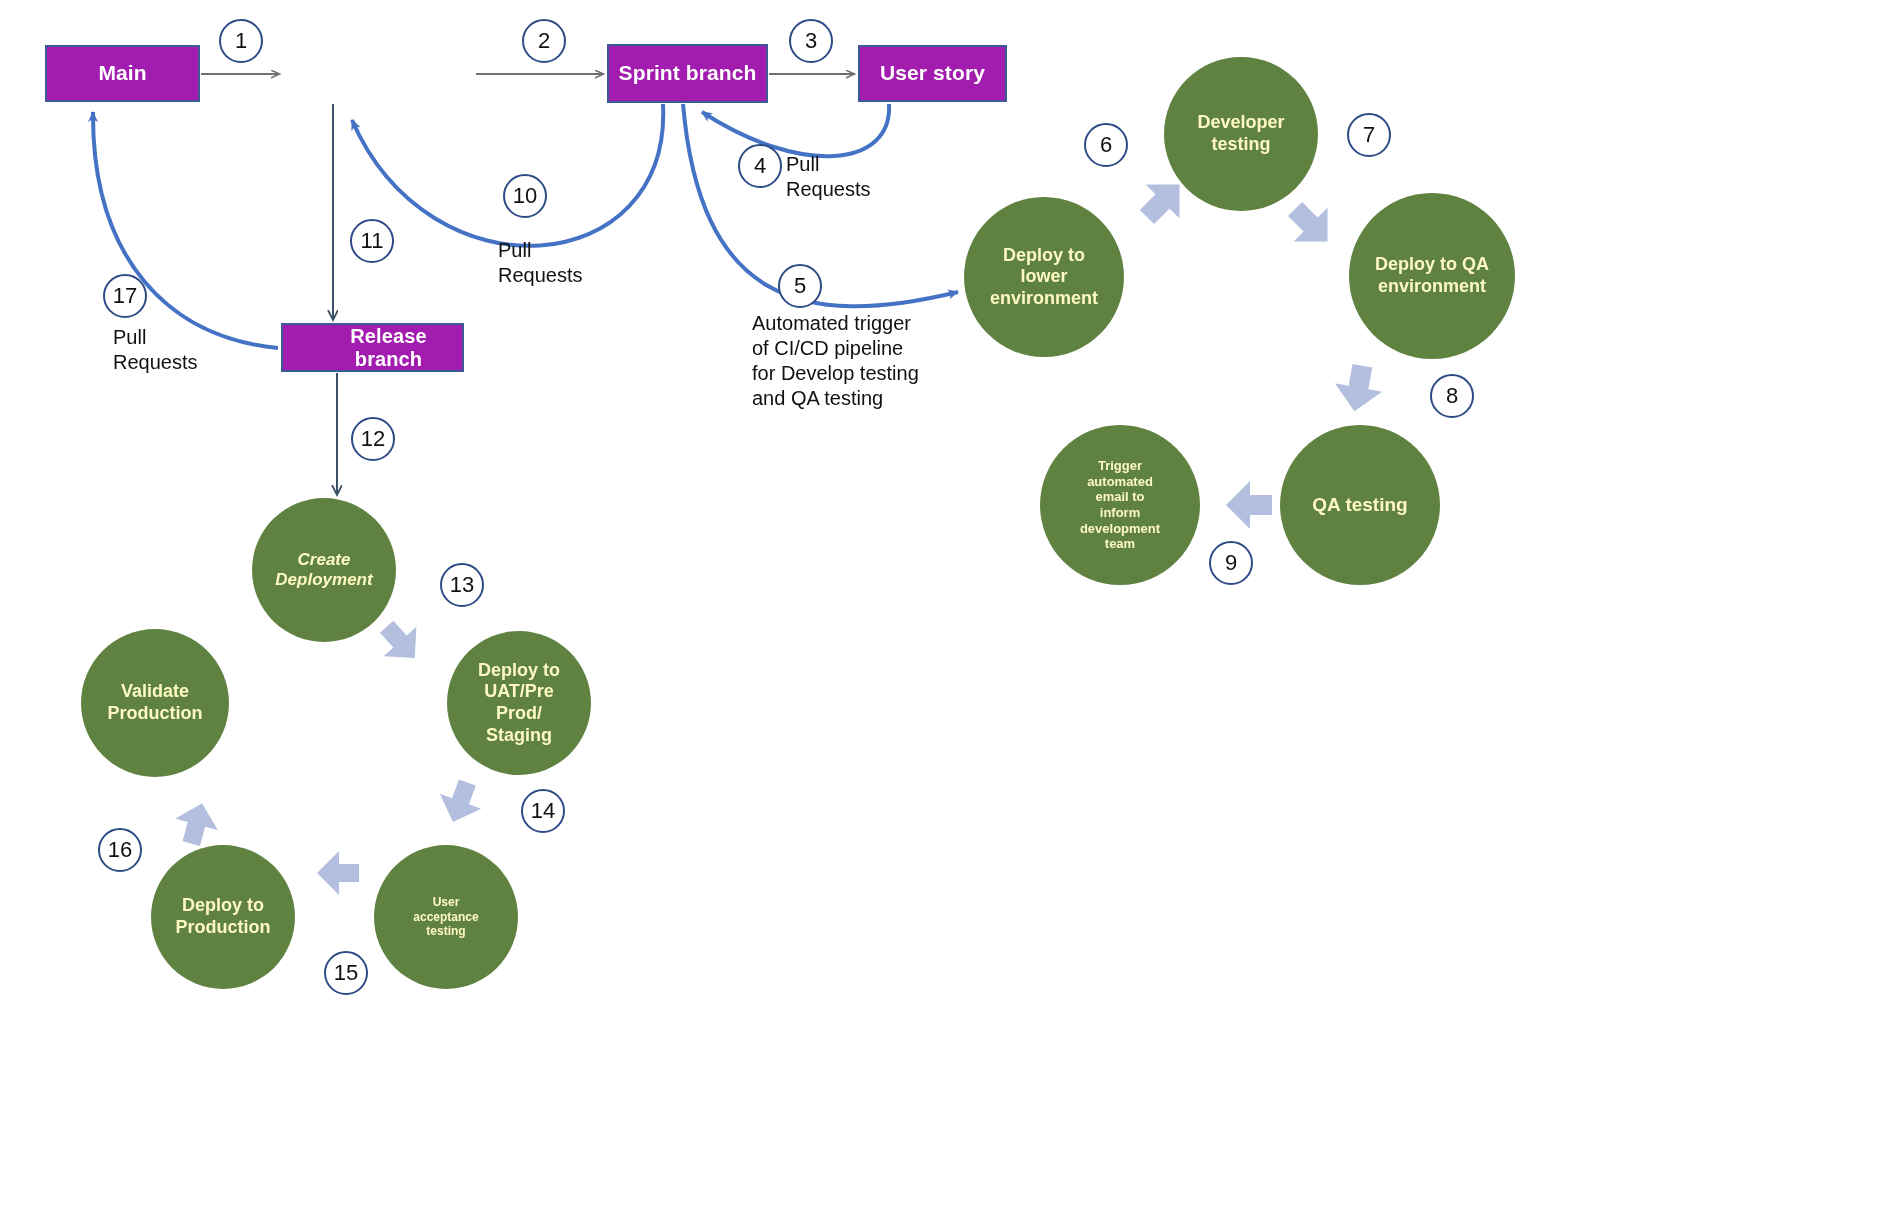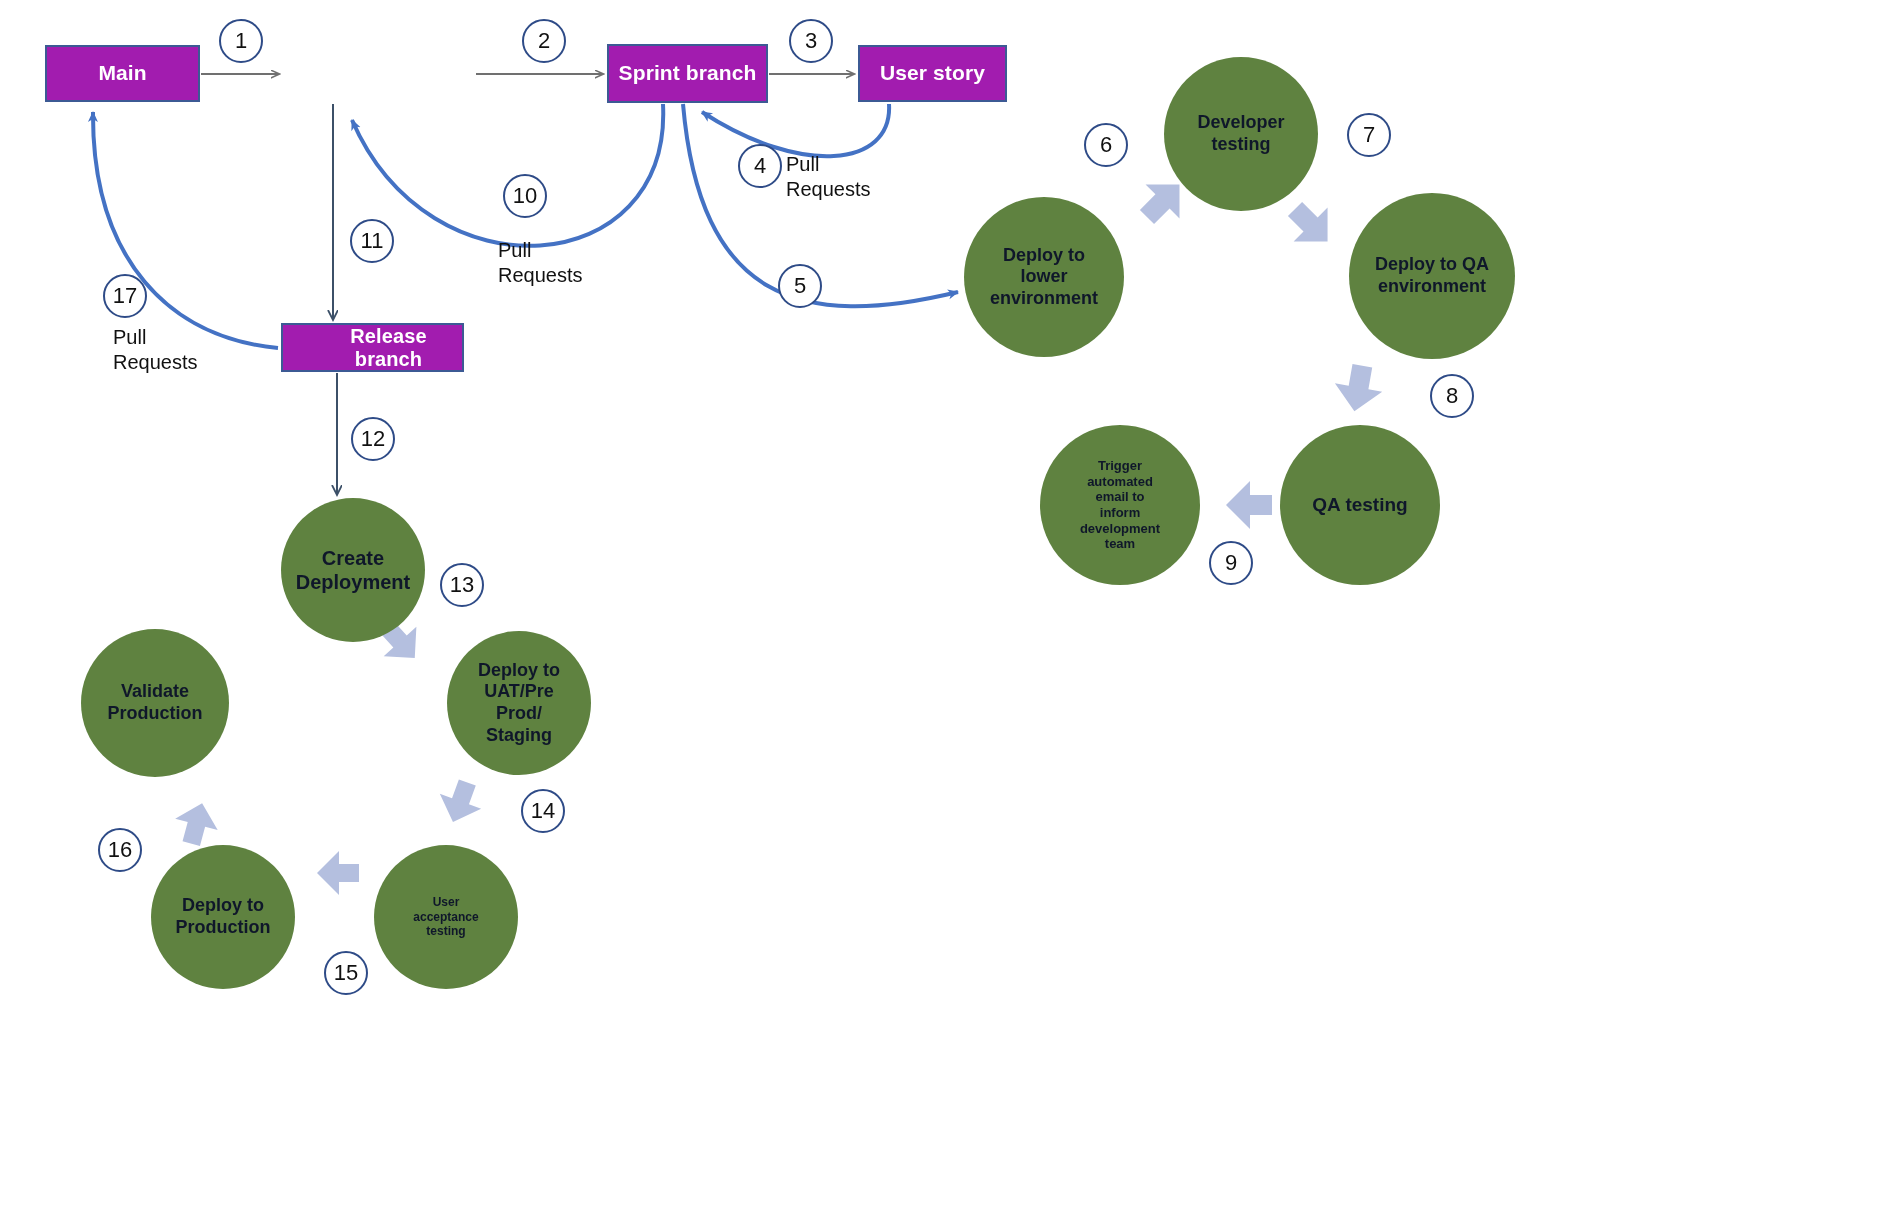--- a/index.html
+++ b/index.html
@@ -41,21 +41,21 @@
     letter-spacing: .1px;
     box-sizing: border-box;
     text-align: center;
     line-height: 1.15;
   }
   
   .circle-node {
     position: absolute;
     background: #5F8240;
     border-radius: 50%;
-    color: #0f172a;
+    color: #fef9c3;
     display: flex;
     align-items: center;
     justify-content: center;
     text-align: center;
     font-size: 19px;
     font-weight: 600;
     line-height: 1.2;
     box-sizing: border-box;
     padding: 4px;
   }
@@ -184,21 +184,21 @@
   </div>
 
   <div class="circle-node" style="left:1280px; top:425px; width:160px; height:160px; font-size:19px;">
     <span>QA testing</span>
   </div>
 
   <div class="circle-node" style="left:1040px; top:425px; width:160px; height:160px; font-size:13px;align-items:center;">
     <span>Trigger<br>automated<br>email to<br>inform<br>development<br>team</span>
   </div>
 
-  <div class="circle-node" style="left:281px; top:498px; width:144px; height:144px; font-size:20px;">
+  <div class="circle-node" style="left:252px; top:498px; width:144px; height:144px; font-size:17px;font-style:italic;">
     <span>Create<br>Deployment</span>
   </div>
 
   <div class="circle-node" style="left:447px; top:631px; width:144px; height:144px; font-size:18px;">
     <span>Deploy to<br>UAT/Pre<br>Prod/<br>Staging</span>
   </div>
 
   <div class="circle-node" style="left:374px; top:845px; width:144px; height:144px; font-size:12px;">
     <span>User<br>acceptance<br>testing</span>
   </div>
@@ -262,14 +262,15 @@
   <div class="step-num" style="left:103px;  top:274px;">
       <span>17</span>
     </div>
 
   <div class="note" style="left:786px; top:152px; width:130px;">Pull<br>Requests</div>
 
   <div class="note" style="left:498px; top:238px; width:130px;">Pull<br>Requests</div>
 
   <div class="note" style="left:113px; top:325px; width:150px;">Pull<br>Requests</div>
 
+  <div class="note" style="left:752px; top:311px; width:340px;">Automated trigger<br>of CI/CD pipeline<br>for Develop testing<br>and QA testing</div>
 
 </div>
 
 </body></html>

